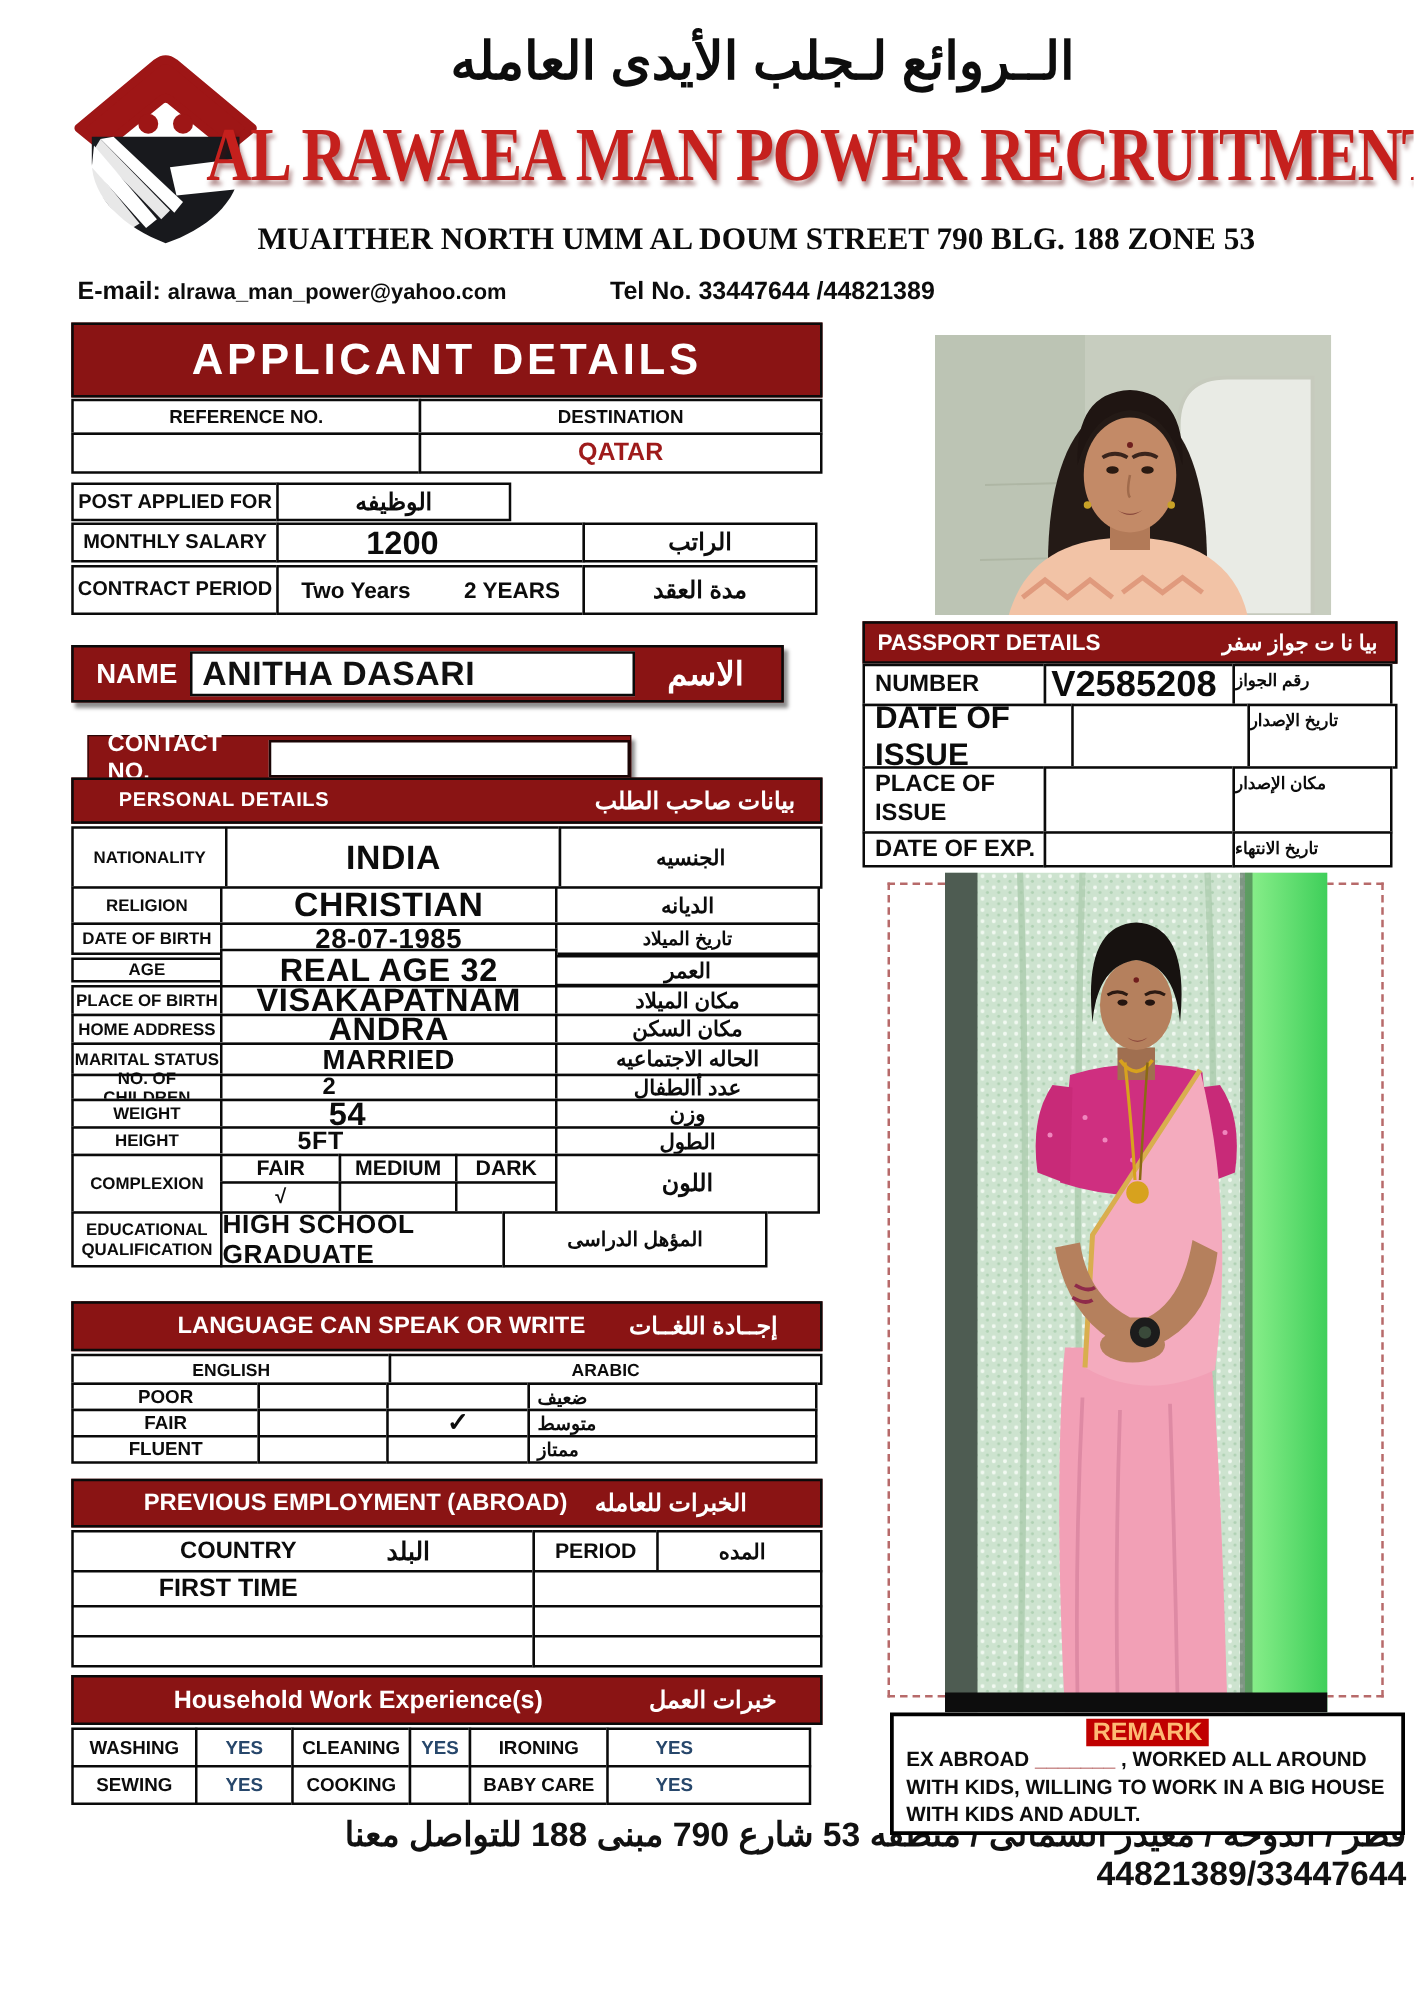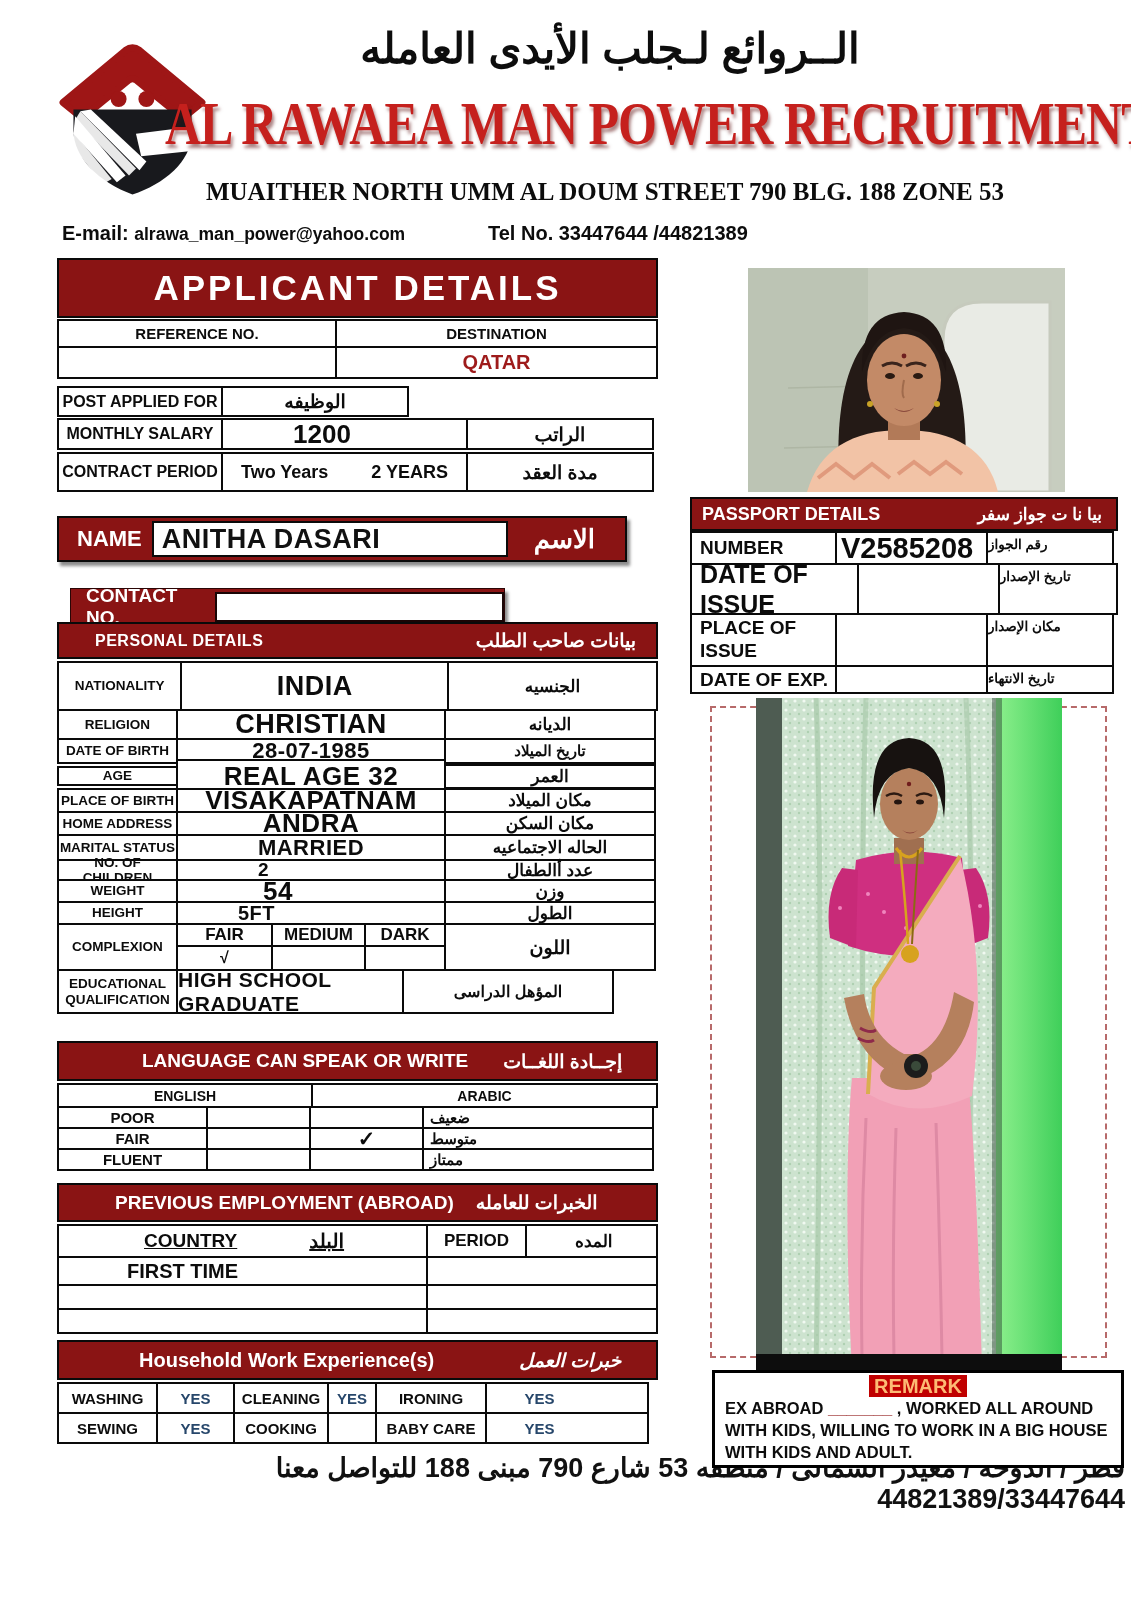--- a/index.html
+++ b/index.html
@@ -214,21 +214,21 @@
       <div class="td arlbl" style="width:232px;font-size:15px;justify-content:flex-end;padding-left:6px;">ممتاز</div>
     </div>
   </div>
 
   <div class="abs darkred hdrbox" style="left:57px;top:1183px;width:601px;height:39px;border:2px solid #0a0a0a;">
     <span class="b" style="font-size:19px;margin-left:56px;">PREVIOUS EMPLOYMENT (ABROAD)</span>
     <span class="ar" style="font-size:19px;margin-left:22px;">الخبرات للعامله</span>
   </div>
   <div class="abs" style="left:57px;top:1224px;width:601px;">
     <div class="tr" style="height:34px;">
-      <div class="td pinkbg" style="width:371px;justify-content:flex-start;text-decoration:underline;">
+      <div class="td pinkbg" style="width:371px;justify-content:flex-start;">
         <span class="b" style="font-size:19px;margin-left:85px;">COUNTRY</span>
         <span class="ar" style="font-size:20px;margin-left:72px;">البلد</span>
       </div>
       <div class="td pinkbg b" style="width:101px;font-size:17px;">PERIOD</div>
       <div class="td arlbl" style="width:133px;font-size:17px;justify-content:flex-end;padding-left:48px;">المده</div>
     </div>
     <div class="tr" style="height:30px;">
       <div class="td b" style="width:371px;font-size:20px;justify-content:flex-start;padding-left:68px;">FIRST TIME</div>
       <div class="td" style="width:232px;"></div>
     </div>
@@ -237,21 +237,21 @@
       <div class="td" style="width:232px;"></div>
     </div>
     <div class="tr" style="height:26px;">
       <div class="td" style="width:371px;"></div>
       <div class="td" style="width:232px;"></div>
     </div>
   </div>
 
   <div class="abs darkred hdrbox" style="left:57px;top:1340px;width:601px;height:40px;border:2px solid #0a0a0a;">
     <span class="b" style="font-size:20px;margin-left:80px;">Household Work Experience(s)</span>
-    <span class="ar" style="font-size:19px;margin-left:85px;font-style:italic;">خبرات العمل</span>
+    <span class="ar" style="font-size:19px;margin-left:85px;">خبرات العمل</span>
   </div>
   <div class="abs" style="left:57px;top:1382px;width:601px;">
     <div class="tr" style="height:32px;">
       <div class="td b" style="width:101px;font-size:15px;">WASHING</div>
       <div class="td yes" style="width:79px;">YES</div>
       <div class="td b" style="width:96px;font-size:15px;">CLEANING</div>
       <div class="td yes" style="width:50px;">YES</div>
       <div class="td b" style="width:112px;font-size:15px;">IRONING</div>
       <div class="td yes" style="width:164px;padding-right:55px;">YES</div>
     </div>

